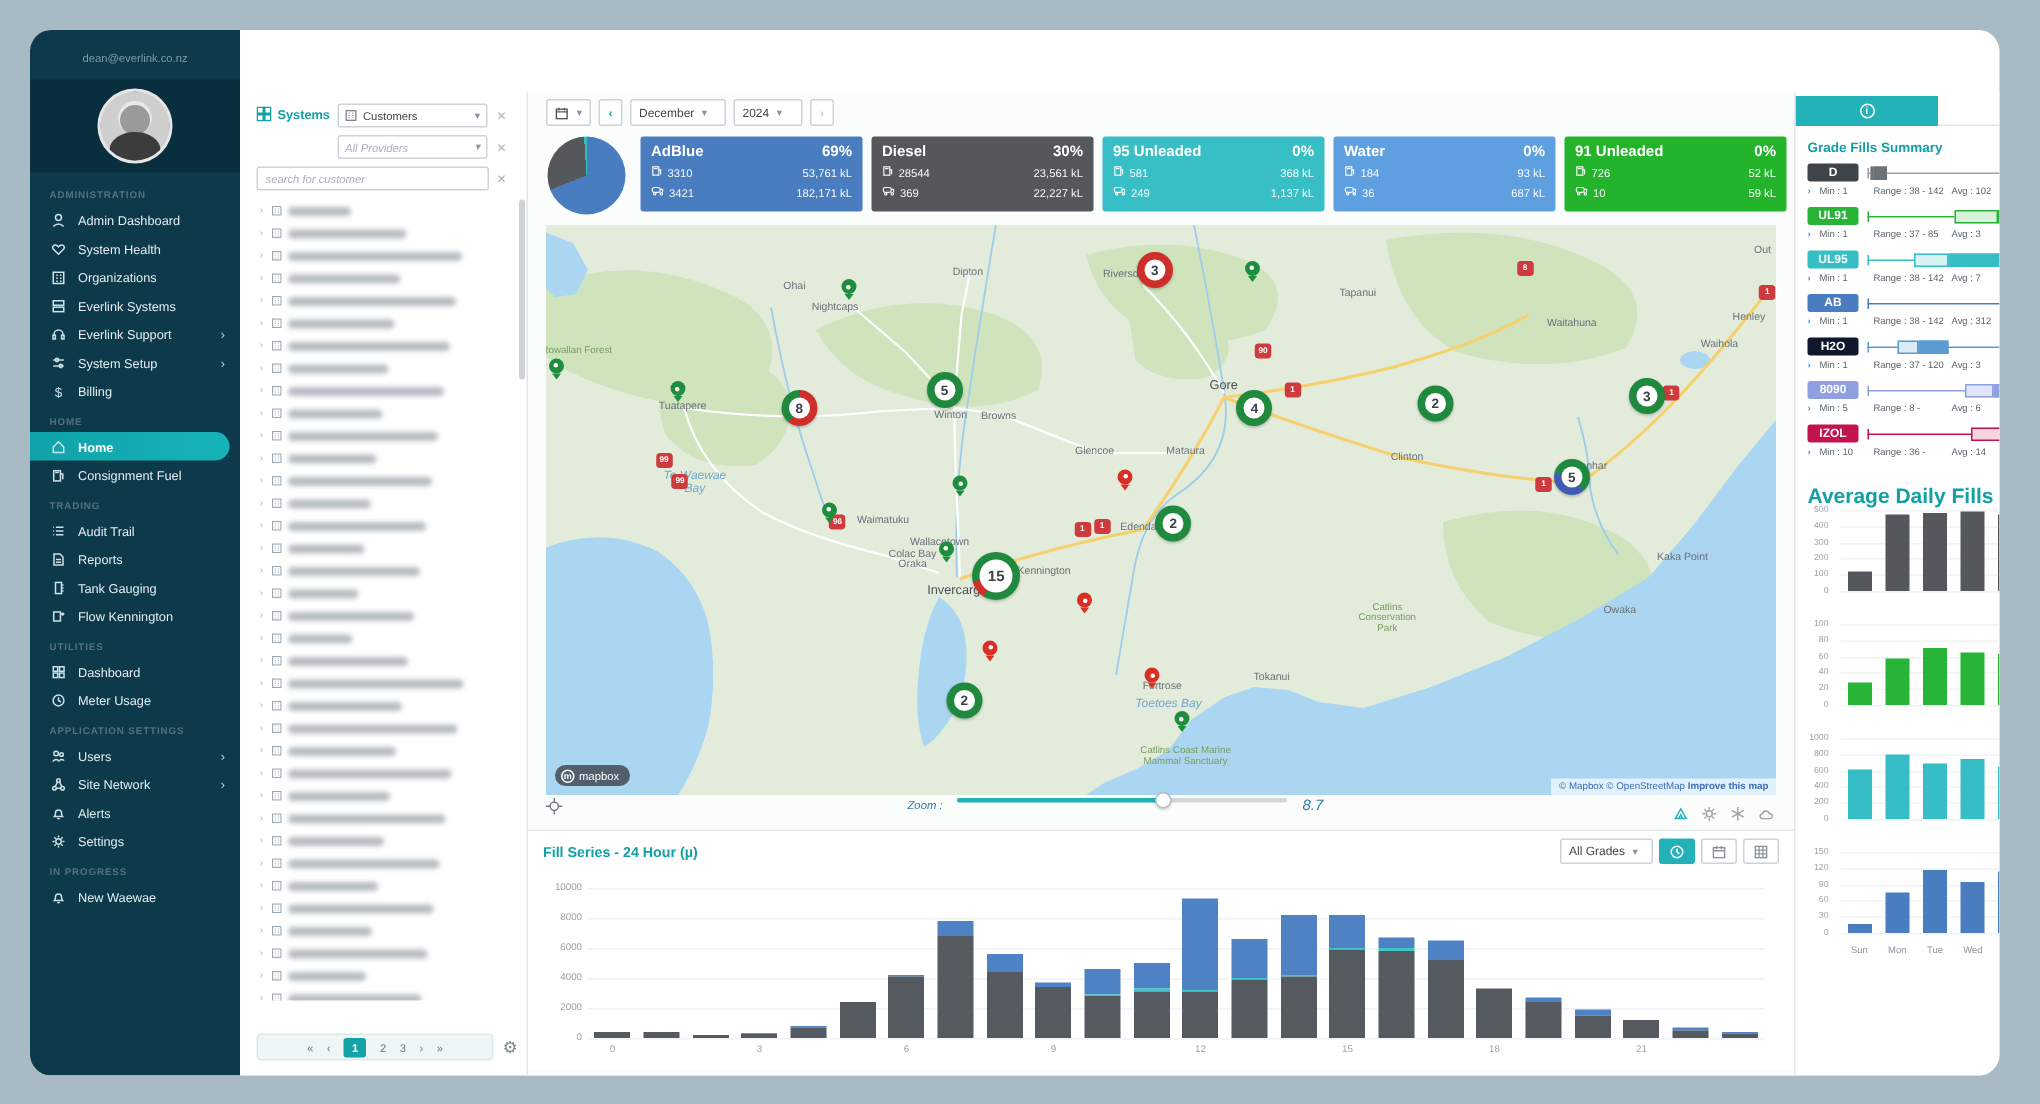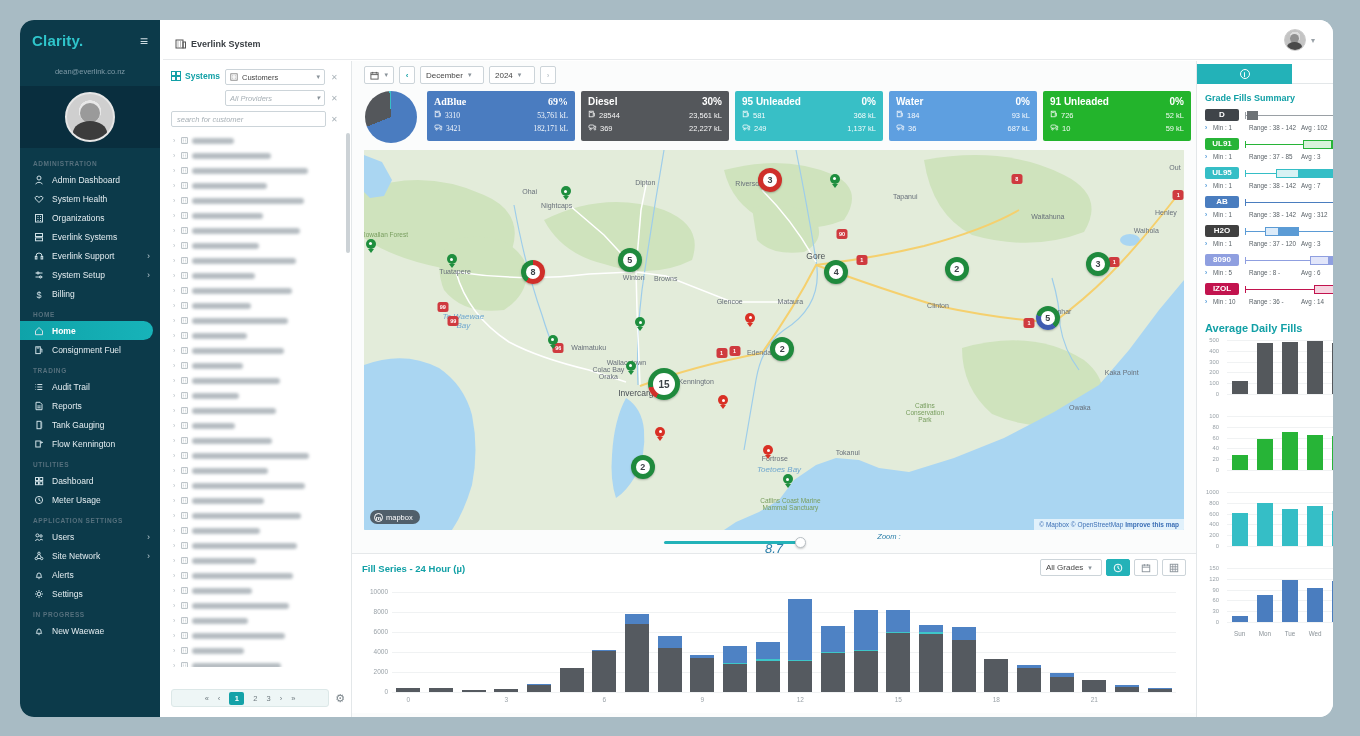--- a/index.html
+++ b/index.html
@@ -78,26 +78,26 @@
   .pin .ph{width:10px;height:10px;border-radius:50%;position:relative;}
   .pin .ph:after{content:"";position:absolute;left:50%;top:50%;width:3px;height:3px;margin:-1.5px;border-radius:50%;background:#fff;}
   .pin .pt{width:0;height:0;border-left:3px solid transparent;border-right:3px solid transparent;margin-left:2px;}
   .cluster{position:absolute;transform:translate(-50%,-50%);border-radius:50%;display:flex;align-items:center;justify-content:center;cursor:pointer;box-shadow:0 1px 2px rgba(0,0,0,.25);}
   .cluster .inner{background:#fff;border-radius:50%;display:flex;align-items:center;justify-content:center;font-weight:bold;color:#3c4247;}
   .map-logo{position:absolute;left:6px;bottom:6px;height:14px;background:rgba(50,55,60,.75);border-radius:8px;color:#fff;font-size:7.5px;display:flex;align-items:center;padding:0 7px 0 4px;gap:3px;}
   .map-logo .mo{width:9px;height:9px;border:1.5px solid #fff;border-radius:50%;font-size:6px;line-height:9px;text-align:center;font-weight:bold;}
   .map-attr{position:absolute;right:0;bottom:0;background:rgba(255,255,255,.65);font-size:6.5px;color:#3b6fb5;padding:2px 5px;}
   .map-attr b{cursor:pointer;}
   
-  .zoom-row{position:absolute;left:12px;top:471px;width:820px;height:20px;display:flex;align-items:center;flex-direction:column;}
+  .zoom-row{position:absolute;left:12px;top:471px;width:820px;height:20px;display:flex;}
   .zoom-label{font-size:7.5px;color:#2a7ea8;font-style:italic;}
   .zslider{position:relative;width:220px;height:3px;background:#d2d7da;border-radius:2px;margin:0 10px;}
   .zfill{position:absolute;left:0;top:0;height:3px;background:#23b2b8;border-radius:2px;}
   .zhandle{position:absolute;top:-4.5px;width:11px;height:11px;border-radius:50%;background:#fff;border:1px solid #b8bfc4;box-shadow:0 1px 2px rgba(0,0,0,.2);cursor:pointer;}
-  .zval{font-size:13px;color:#2a7ea8;font-style:italic;}
+  .zval{font-size:10px;color:#2a7ea8;font-style:italic;}
   .zicons{margin-left:auto;display:flex;gap:8px;align-items:center;}
   
   .fill-panel{position:absolute;left:0;top:492px;right:0;bottom:4px;background:#fff;border-top:1px solid #e5e8ea;}
   .fp-title{position:absolute;left:10px;top:9px;color:#12a0a6;font-size:9.5px;font-weight:bold;}
   .fp-controls{position:absolute;right:10px;top:5px;display:flex;gap:4px;align-items:center;}
   .icon-btn{width:24px;height:17px;border:1px solid #ccd4d9;border-radius:2px;background:#fff;display:flex;align-items:center;justify-content:center;cursor:pointer;}
   .icon-btn.active{background:#23b2b8;border-color:#23b2b8;}
   .fchart{position:absolute;left:0;top:30px;right:0;bottom:0;}
   .grid-line{position:absolute;height:1px;background:#f0f2f3;}
   .ytick{position:absolute;font-size:6.5px;color:#9aa2a8;text-align:right;width:30px;}
@@ -114,36 +114,32 @@
   .gbadge{position:absolute;left:8px;top:2px;width:34px;height:12px;border-radius:2px;color:#fff;font-size:8px;font-weight:bold;text-align:center;line-height:12px;cursor:pointer;}
   .gslider{position:absolute;left:48px;top:7px;width:112px;height:3px;}
   .gs-line{position:absolute;top:1px;height:1px;width:100%;}
   .gs-tick{position:absolute;top:-2px;width:1px;height:7px;}
   .gs-box{position:absolute;top:-3px;height:9px;border:1px solid;}
   .gstats{position:absolute;left:0;top:17px;width:160px;font-size:6.3px;color:#5a6268;}
   .gstats .gchev{position:absolute;left:8px;color:#3f8fd4;font-weight:bold;}
   .gstats .gmin{position:absolute;left:16px;}
   .gstats .grange{position:absolute;left:52px;}
   .gstats .gavg{position:absolute;left:104px;}
-  .dtitle{color:#12a0a6;font-size:11px;font-weight:bold;position:absolute;left:8px;}
+  .dtitle{color:#12a0a6;font-size:14px;font-weight:bold;position:absolute;left:8px;}
   .dchart{position:absolute;left:4px;width:152px;}
   .dytick{position:absolute;font-size:5.8px;color:#9aa2a8;width:18px;text-align:right;}
   .dbar{position:absolute;}
   .dxlab{position:absolute;font-size:6.3px;color:#8a9298;transform:translateX(-50%);}
 </style>
 </head>
 <body>
 
 <div class="app">
 
   <div class="sidebar">
-    <div class="brand-row">
-      <span class="brand">Clarity.</span>
-      <span class="burger">≡</span>
-    </div>
     <div class="email">dean@everlink.co.nz</div>
     <div class="avatar-band">
       <div class="big-avatar"></div>
     </div>
     <div class="nav" id="nav">
         <div class="sec-label">ADMINISTRATION</div>
         <div class="nav-item">
           <span class="ni-icon">
             <svg width="10" height="10" viewBox="0 0 10 10">
               <circle cx="5" cy="3" r="2" stroke="#cfe0e6" stroke-width="1" fill="none"></circle>
@@ -333,34 +329,20 @@
             <svg width="10" height="10" viewBox="0 0 10 10">
               <path d="M2.3 7.3 Q3 6.5 3 5 a2 2 0 0 1 4 0 Q7 6.5 7.7 7.3 Z" stroke="#cfe0e6" stroke-width="1" fill="none"></path>
               <path d="M4.3 8.4a.8 .8 0 0 0 1.4 0" stroke="#cfe0e6" stroke-width="1" fill="none"></path>
             </svg>
           </span>
           <span>New Waewae</span>
         </div>
       </div>
   </div>
 
-  <div class="topbar">
-    <div class="sys-title">
-      <svg width="11" height="11" viewBox="0 0 11 11">
-          <rect x="1" y="2" width="7" height="8" fill="none" stroke="#555" stroke-width="1"></rect>
-          <rect x="8" y="4" width="2.5" height="6" fill="none" stroke="#555" stroke-width="1"></rect>
-          <path d="M2.5 4h1M5 4h1M2.5 6h1M5 6h1M2.5 8h1M5 8h1" stroke="#555" stroke-width="0.8"></path>
-        </svg>
-      <span>Everlink System</span>
-    </div>
-    <div class="user-chip">
-      <div class="sm-avatar"></div>
-      <span class="user-chev">▾</span>
-    </div>
-  </div>
 
   <div class="cust-panel">
     <div class="systems-chip">
       <svg width="10" height="10" viewBox="0 0 10 10">
           <rect x="0.5" y="0.5" width="4" height="4" fill="none" stroke="#12a0a6"></rect>
           <rect x="5.5" y="0.5" width="4" height="4" fill="none" stroke="#12a0a6"></rect>
           <rect x="0.5" y="5.5" width="4" height="4" fill="none" stroke="#12a0a6"></rect>
           <rect x="5.5" y="5.5" width="4" height="4" fill="none" stroke="#12a0a6"></rect>
         </svg>
       <span>Systems</span>
@@ -776,21 +758,21 @@
       <div class="ctrl" style="width:46px;">
           <span>2024</span>
           <span class="arrow">▾</span>
         </div>
       <div class="ctrl nav-btn disabled">›</div>
     </div>
 
     <div class="cards-row">
       <div class="pie" id="pieChart" style="background: conic-gradient(rgb(74, 124, 192) 0%, rgb(74, 124, 192) 69%, rgb(84, 87, 91) 69%, rgb(84, 87, 91) 99%, rgb(56, 191, 198) 99%, rgb(56, 191, 198) 100%);"></div>
       <div id="cards">
-          <div class="card" style="left: 75px; background: rgb(74, 124, 192); font-family: Liberation Serif, serif;">
+          <div class="card" style="left: 75px; background: rgb(74, 124, 192);">
             <div class="c-head">
               <span>AdBlue</span>
               <span>69%</span>
             </div>
             <div class="c-row">
               <span class="lft">
                 <span><svg width="8" height="8" viewBox="0 0 10 10">
                     <rect x="1.5" y="1.5" width="5" height="7" fill="none" stroke="#fff"></rect>
                     <path d="M6.5 4h1.5v4" fill="none" stroke="#fff"></path>
                     <path d="M2.5 3h3" stroke="#fff"></path>
@@ -1341,21 +1323,21 @@
             <div class="gs-tick" style="left: 0%; background: rgb(74, 125, 191);"></div>
           </div>
           <div class="gstats">
             <span class="gchev">›</span>
             <span class="gmin">Min : 1</span>
             <span class="grange">Range : 38 - 142</span>
             <span class="gavg">Avg : 312</span>
           </div>
         </div>
         <div class="grade-row" style="top: 162px;">
-          <div class="gbadge" style="background: #404040;">H2O</div>
+          <div class="gbadge" style="background: #0f172a;">H2O</div>
           <div class="gslider">
             <div class="gs-line" style="background: rgb(91, 155, 213);"></div>
             <div class="gs-tick" style="left: 0%; background: rgb(91, 155, 213);"></div>
             <div class="gs-box" style="left: 18%; width: 12%; background: rgb(220, 235, 249); border-color: rgb(91, 155, 213);"></div>
             <div class="gs-box" style="left: 30%; width: 18%; background: rgb(91, 155, 213); border-color: rgb(91, 155, 213);"></div>
           </div>
           <div class="gstats">
             <span class="gchev">›</span>
             <span class="gmin">Min : 1</span>
             <span class="grange">Range : 37 - 120</span>

